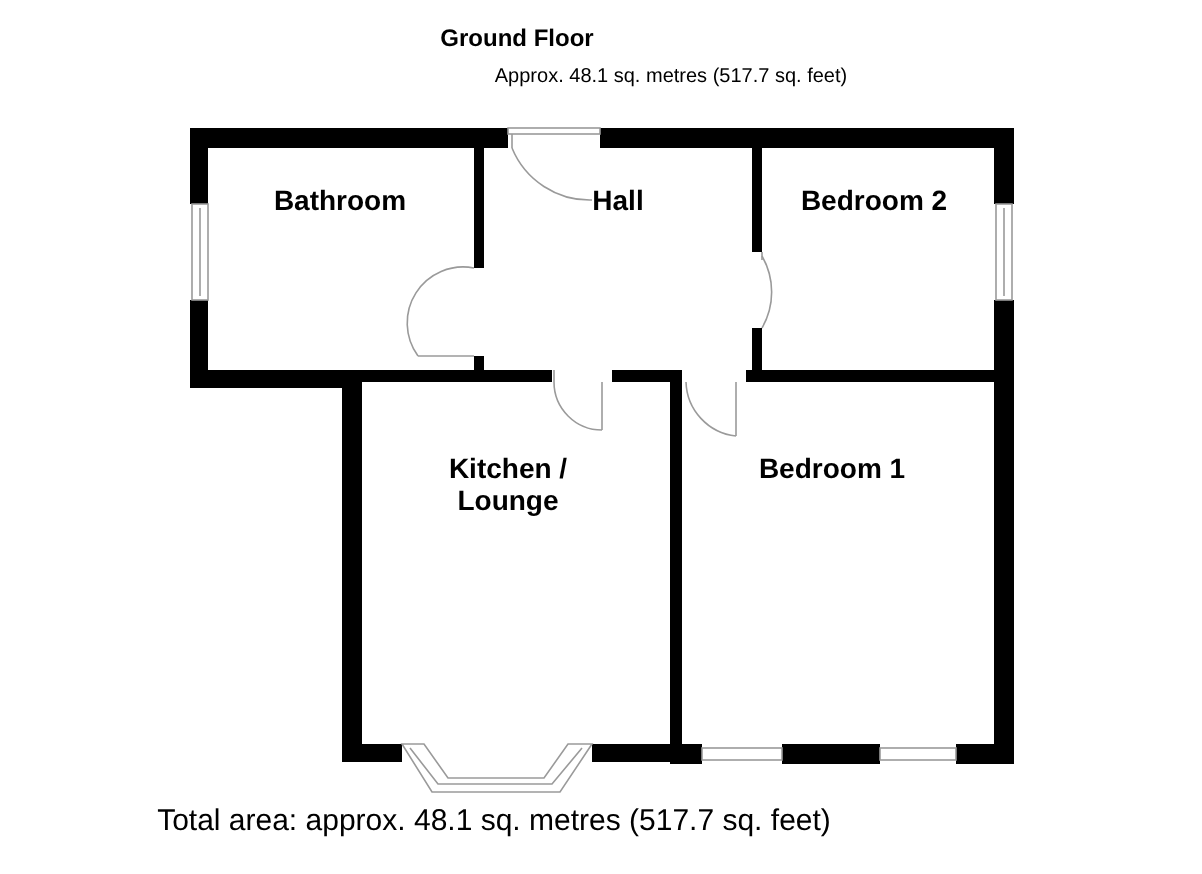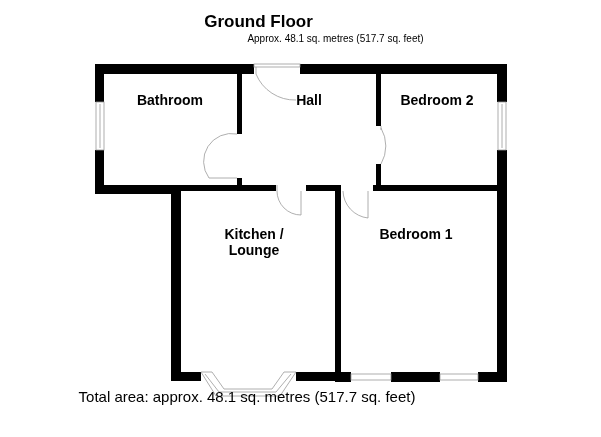--- a/index.html
+++ b/index.html
@@ -1,19 +1,19 @@
 <!DOCTYPE html>
 <html><head>
 <meta charset="utf-8">
 <style>
   html, body { margin:0; padding:0; background:#ffffff; }
   body { width:601px; height:437px; position:relative; overflow:hidden; font-family:"Liberation Sans", sans-serif; }
-  .title { position:absolute; left:0; width:517px; top:12px; text-align:center; font-weight:bold; font-size:17px; color:#000; }
+  .title { position:absolute; left:0; width:517px; top:12px; text-align:center; font-weight:bold; font-size:12px; color:#000; }
   .subtitle { position:absolute; left:0; width:601px; top:33px; text-align:center; font-size:10px; color:#000;margin-left:35px; }
-  .footer { position:absolute; left:0; width:494px; top:388px; text-align:center; font-size:15px; color:#000; }
+  .footer { position:absolute; left:0; width:494px; top:402px; text-align:center; font-size:15px; color:#000; }
   svg.plan { position:absolute; left:0; top:0; }
   .room-label { font-family:"Liberation Sans", sans-serif; font-weight:bold; font-size:14px; fill:#000; }
 </style>
 </head>
 <body>
 
 <div class="title">Ground Floor</div>
 <div class="subtitle">Approx. 48.1 sq. metres (517.7 sq. feet)</div>
 
 <svg class="plan" width="601" height="437" viewBox="0 0 601 437">

